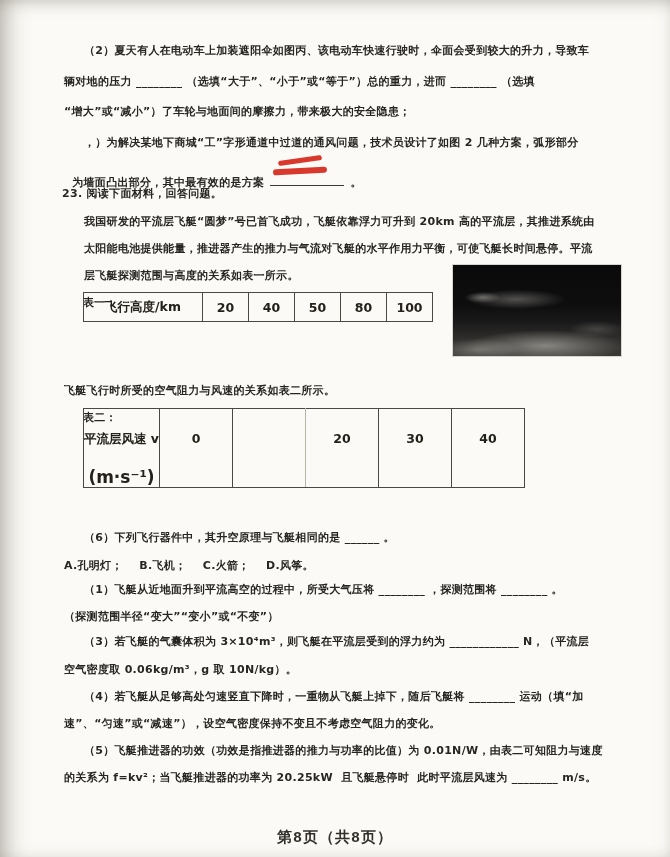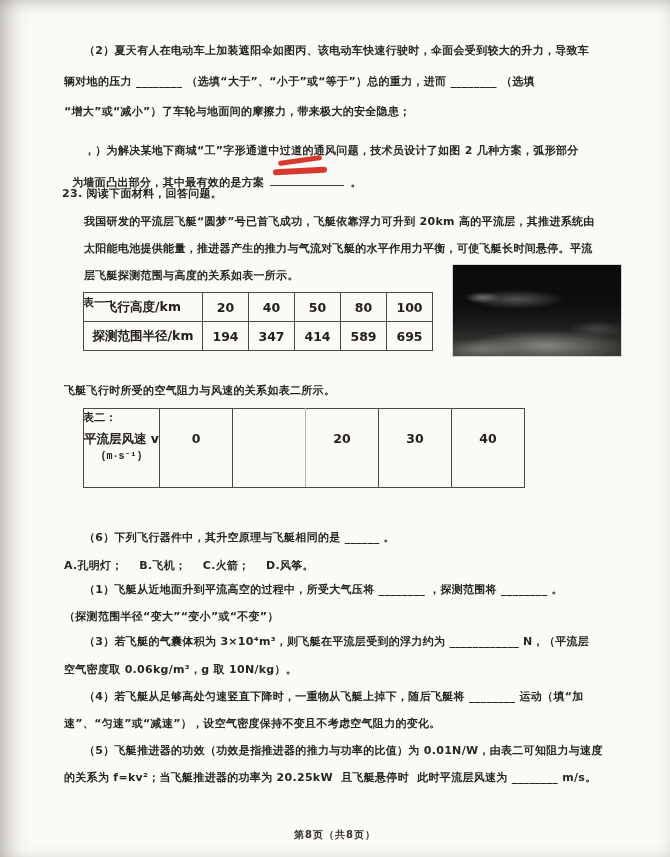--- a/index.html
+++ b/index.html
@@ -42,75 +42,67 @@
   #table1 td{height:28px;}
   #table1 td.hd{width:118px;}
   #table1 td.v{width:45px;}
   #table2{left:83px;top:408px;width:438px;}
   #table2 td.hd2{width:75px;}
   #table2 td.v2{width:72px;}
   #table2 tr.r1 td{height:56px;vertical-align:top;padding-top:22px;}
   #table2 tr.r2 td{height:31px;vertical-align:middle;}
   #table2 .faint-r{border-right:1.4px solid #b9b3a8;}
   #table2 .faint-l{border-left:1.4px solid #b9b3a8;}
-  #table2 .sub{margin-top:2px;font-size:10px;font-family:Liberation Mono, monospace;}
+  #table2 .sub{margin-top:19px;font-size:17px;}
   
   #photo{
     position:absolute;left:452px;top:264px;width:170px;height:93px;
     background:
       radial-gradient(70px 14px at 38% 38%, rgba(165,162,155,.45), transparent 70%),
       radial-gradient(26px 8px at 18% 36%, rgba(190,188,180,.5), transparent 70%),
       radial-gradient(110px 22px at 55% 88%, rgba(205,202,195,.55), transparent 72%),
       radial-gradient(60px 16px at 15% 92%, rgba(170,168,160,.5), transparent 70%),
       radial-gradient(40px 12px at 85% 70%, rgba(120,118,112,.4), transparent 70%),
       linear-gradient(to bottom,#0a0a0b 0%,#0e0e0f 45%,#19191a 62%,#2e2d2b 80%,#3b3a37 100%);
     box-shadow:0 0 0 1px #d8d5cf inset;
   }
   .footer{
     position:absolute;top:828px;left:0;width:670px;text-align:center;
-    font-size:10px;font-weight:600;letter-spacing:1px;color:#33302a;
+    font-size:15px;font-weight:600;letter-spacing:1px;color:#33302a;font-family:Liberation Mono, monospace;
   }
 </style>
 </head>
 <body>
 
 <div class="vignette"></div>
 
 <div class="ln indent" style="top:24px">（2）夏天有人在电动车上加装遮阳伞如图丙、该电动车快速行驶时，伞面会受到较大的升力，导致车</div>
 <div class="ln" style="top:55px">辆对地的压力 ________ （选填“大于”、“小于”或“等于”）总的重力，进而 ________ （选填</div>
 <div class="ln" style="top:85px">“增大”或“减小”）了车轮与地面间的摩擦力，带来极大的安全隐患；</div>
-<div class="ln indent" style="top:124px">，）为解决某地下商城“工”字形通道中过道的通风问题，技术员设计了如图 2 几种方案，弧形部分</div>
+<div class="ln indent" style="top:116px">，）为解决某地下商城“工”字形通道中过道的通风问题，技术员设计了如图 2 几种方案，弧形部分</div>
 <div class="ln" style="top:140px">
   <span>为墙面凸出部分，其中最有效的是方案</span><span class="blank"><span class="rb rb1"></span><span class="rb rb2"></span></span><span>。</span>
 </div>
 
 <div class="ln qhead" style="top:167px">23. 阅读下面材料，回答问题。</div>
 <div class="ln indent" style="top:195px">我国研发的平流层飞艇“圆梦”号已首飞成功，飞艇依靠浮力可升到 20km 高的平流层，其推进系统由</div>
 <div class="ln indent" style="top:222px">太阳能电池提供能量，推进器产生的推力与气流对飞艇的水平作用力平衡，可使飞艇长时间悬停。平流</div>
 <div class="ln indent" style="top:249px">层飞艇探测范围与高度的关系如表一所示。</div>
 
 <div class="ln" style="top:276px;left:83px">表一：</div>
 
 <table class="tbl" id="table1">
   <tbody>
       <tr>
     <td class="hd">飞行高度/km</td>
     <td class="v">20</td>
     <td class="v">40</td>
     <td class="v">50</td>
     <td class="v">80</td>
     <td class="v">100</td>
-  </tr>
-  <tr>
-    <td class="hd">探测范围半径/km</td>
-    <td class="v">194</td>
-    <td class="v">347</td>
-    <td class="v">414</td>
-    <td class="v">589</td>
-    <td class="v">695</td>
   </tr>
 </tbody>
   </table>
 
 <div id="photo"></div>
 
 <div class="ln" style="top:364px">飞艇飞行时所受的空气阻力与风速的关系如表二所示。</div>
 <div class="ln" style="top:391px;left:83px">表二：</div>
 
 <table class="tbl" id="table2">

